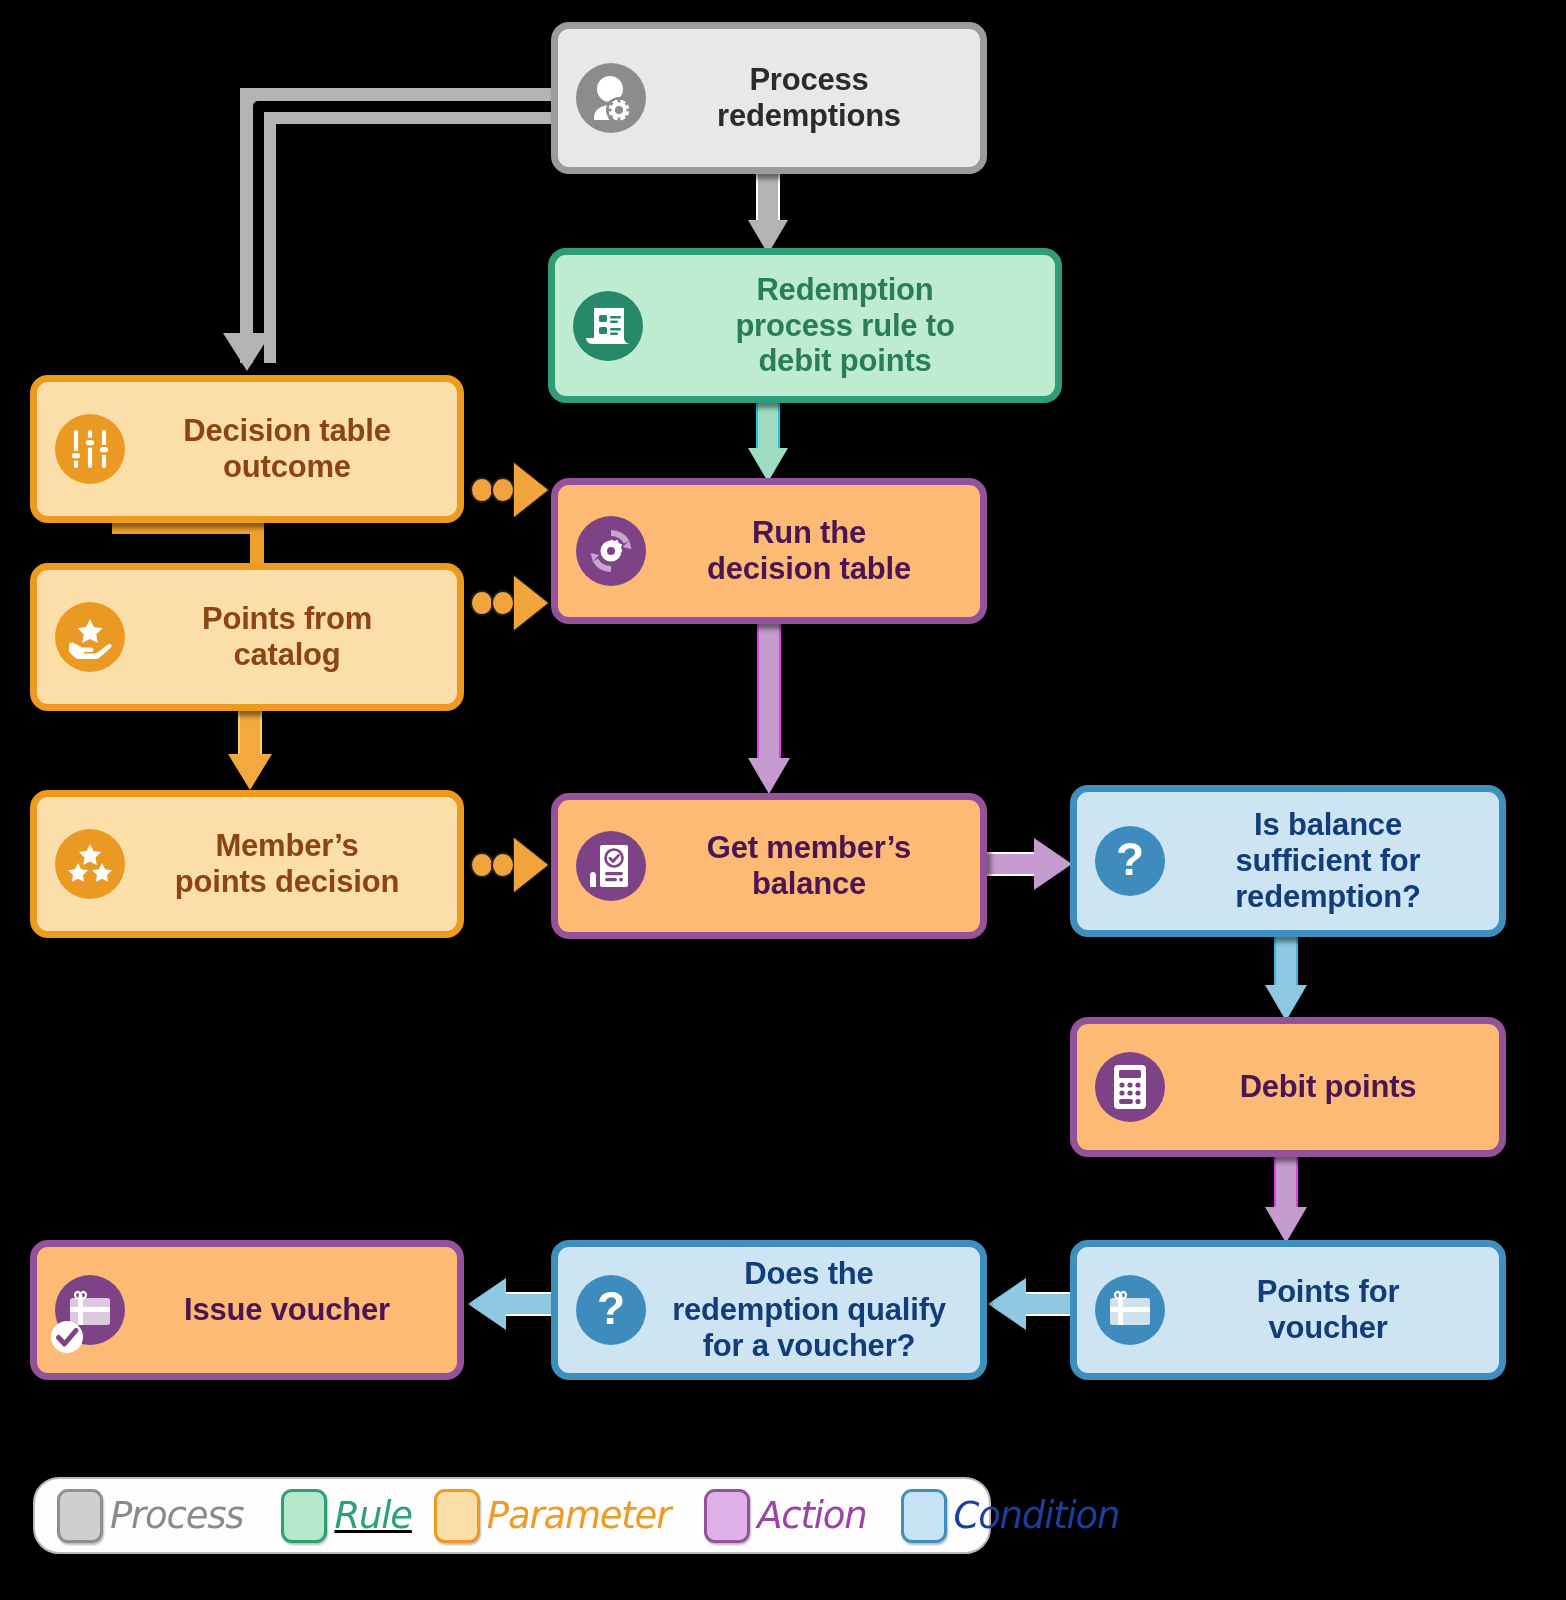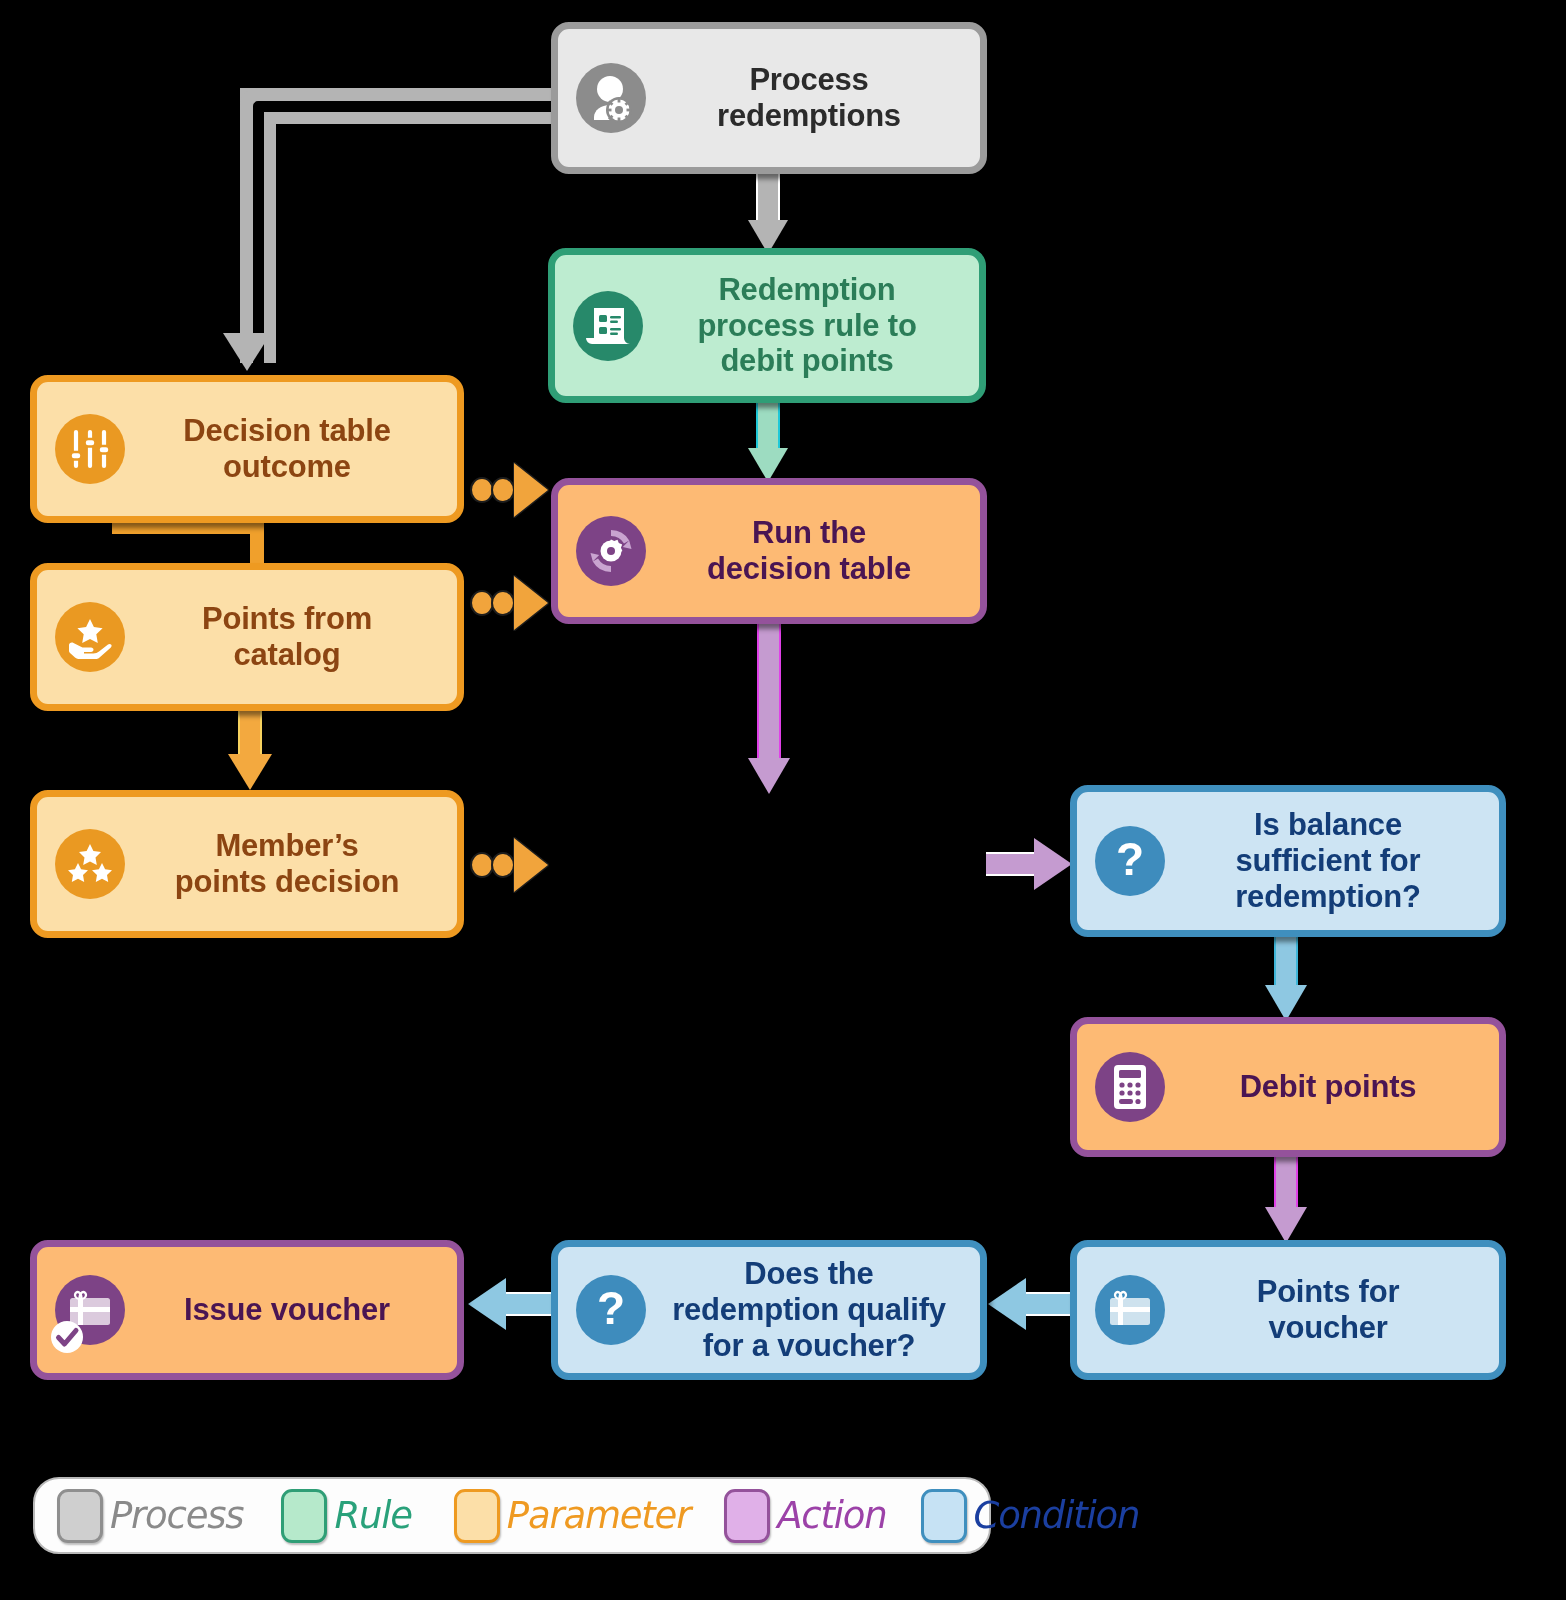--- a/index.html
+++ b/index.html
@@ -213,21 +213,21 @@
           <rect x="40.9" y="43" width="2.8" height="5" transform="rotate(-45 42.3 45.5)"></rect>
           <rect x="24.3" y="43" width="2.8" height="5" transform="rotate(45 25.7 45.5)"></rect>
           <rect x="40.9" y="28.4" width="2.8" height="5" transform="rotate(45 42.3 30.9)"></rect>
         </g>
       </svg>
     </div>
     <div class="lbl">Process
 redemptions</div>
   </div>
 
-  <div class="node n-rule" style="left:548px;top:248px;width:438px;height:155px;">
+  <div class="node n-rule" style="left:548px;top:248px;width:514px;height:155px;">
     <div class="ico">
       <svg width="48" height="48" viewBox="0 0 48 48">
         <path d="M10 6h30v30a6 6 0 0 0 6 6H16a6 6 0 0 1-6-6z" fill="#fff"></path>
         <path d="M2 36h14a6 6 0 0 0 6 6H8a6 6 0 0 1-6-6z" fill="#fff"></path>
         <g fill="#27896a">
           <rect x="15" y="13" width="8" height="7" rx="1.5"></rect>
           <rect x="26" y="14" width="11" height="2.4" rx="1.2"></rect>
           <rect x="26" y="18.5" width="8" height="2.4" rx="1.2"></rect>
           <rect x="15" y="25" width="8" height="7" rx="1.5"></rect>
           <rect x="26" y="26" width="11" height="2.4" rx="1.2"></rect>
@@ -291,20 +291,37 @@
         <path d="M6.8 35.5l-2.3-8.6 8.7 2z" fill="#c9a4d0"></path>
         <path d="M25 13.5l3.2 1.5 3.3-1.3 1.3 3.4 3.4 1.3-1.3 3.3 1.5 3.3-3.3 1.5-1.3 3.4-3.4-1.3-3.2 1.5-1.6-3.2-3.4-1.3 1.3-3.4-1.5-3.2 3.3-1.6 1.3-3.4z" fill="#fff"></path>
         <circle cx="25" cy="25" r="10.5" fill="#fff"></circle>
         <circle cx="25" cy="25" r="4" fill="#7d4386"></circle>
       </svg>
     </div>
     <div class="lbl">Run the
 decision table</div>
   </div>
 
+  <div class="node n-action" style="left:551px;top:793px;width:436px;height:146px;">
+    <div class="ico">
+      <svg width="46" height="48" viewBox="0 0 46 48">
+        <rect x="12" y="3" width="28" height="42" rx="2" fill="#fff"></rect>
+        <circle cx="26" cy="16" r="8.5" fill="none" stroke="#7d4386" stroke-width="2.6"></circle>
+        <path d="M22 16.2l3 3.2 5.5-6" fill="none" stroke="#7d4386" stroke-width="2.8" stroke-linecap="round" stroke-linejoin="round"></path>
+        <g fill="#7d4386">
+          <rect x="17" y="30" width="18" height="3.2" rx="1.6"></rect>
+          <rect x="17" y="36" width="12" height="3.2" rx="1.6"></rect>
+          <circle cx="33" cy="37.6" r="1.9"></circle>
+        </g>
+        <path d="M5 30c1.8 0 3 1.2 3 3v12H2V33c0-1.8 1.2-3 3-3z" fill="#fff"></path>
+      </svg>
+    </div>
+    <div class="lbl">Get member’s
+balance</div>
+  </div>
 
   <div class="node n-cond" style="left:1070px;top:785px;width:436px;height:152px;">
     <div class="ico">
       <svg width="40" height="50" viewBox="0 0 40 50">
         <text x="20" y="39" text-anchor="middle" font-family="'Liberation Sans',sans-serif" font-size="46" font-weight="bold" fill="#fff">?</text>
       </svg>
     </div>
     <div class="lbl">Is balance
 sufficient for
 redemption?</div>
@@ -372,21 +389,21 @@
     <div class="lbl">Issue voucher</div>
   </div>
 
   <div id="legend" style="left:33px;top:1477px;width:958px;height:77px;padding:0 22px;">
 
     <div class="leg-item" style="margin-right:38px;">
       <div class="leg-sw" style="background:#cfcfcf;border-color:#8f8f8f;"></div>
       <div class="leg-txt" style="color:#8a8a8a;">Process</div>
     </div>
 
-    <div class="leg-item" style="margin-right:42px;">
+    <div class="leg-item" style="margin-right:22px;text-decoration:underline;">
       <div class="leg-sw" style="background:#b6e9cb;border-color:#2f9e76;"></div>
       <div class="leg-txt" style="color:#29a17a;">Rule</div>
     </div>
 
     <div class="leg-item" style="margin-right:34px;">
       <div class="leg-sw" style="background:#fcdfa8;border-color:#ee9a21;"></div>
       <div class="leg-txt" style="color:#ef9a22;">Parameter</div>
     </div>
 
     <div class="leg-item" style="margin-right:34px;">

